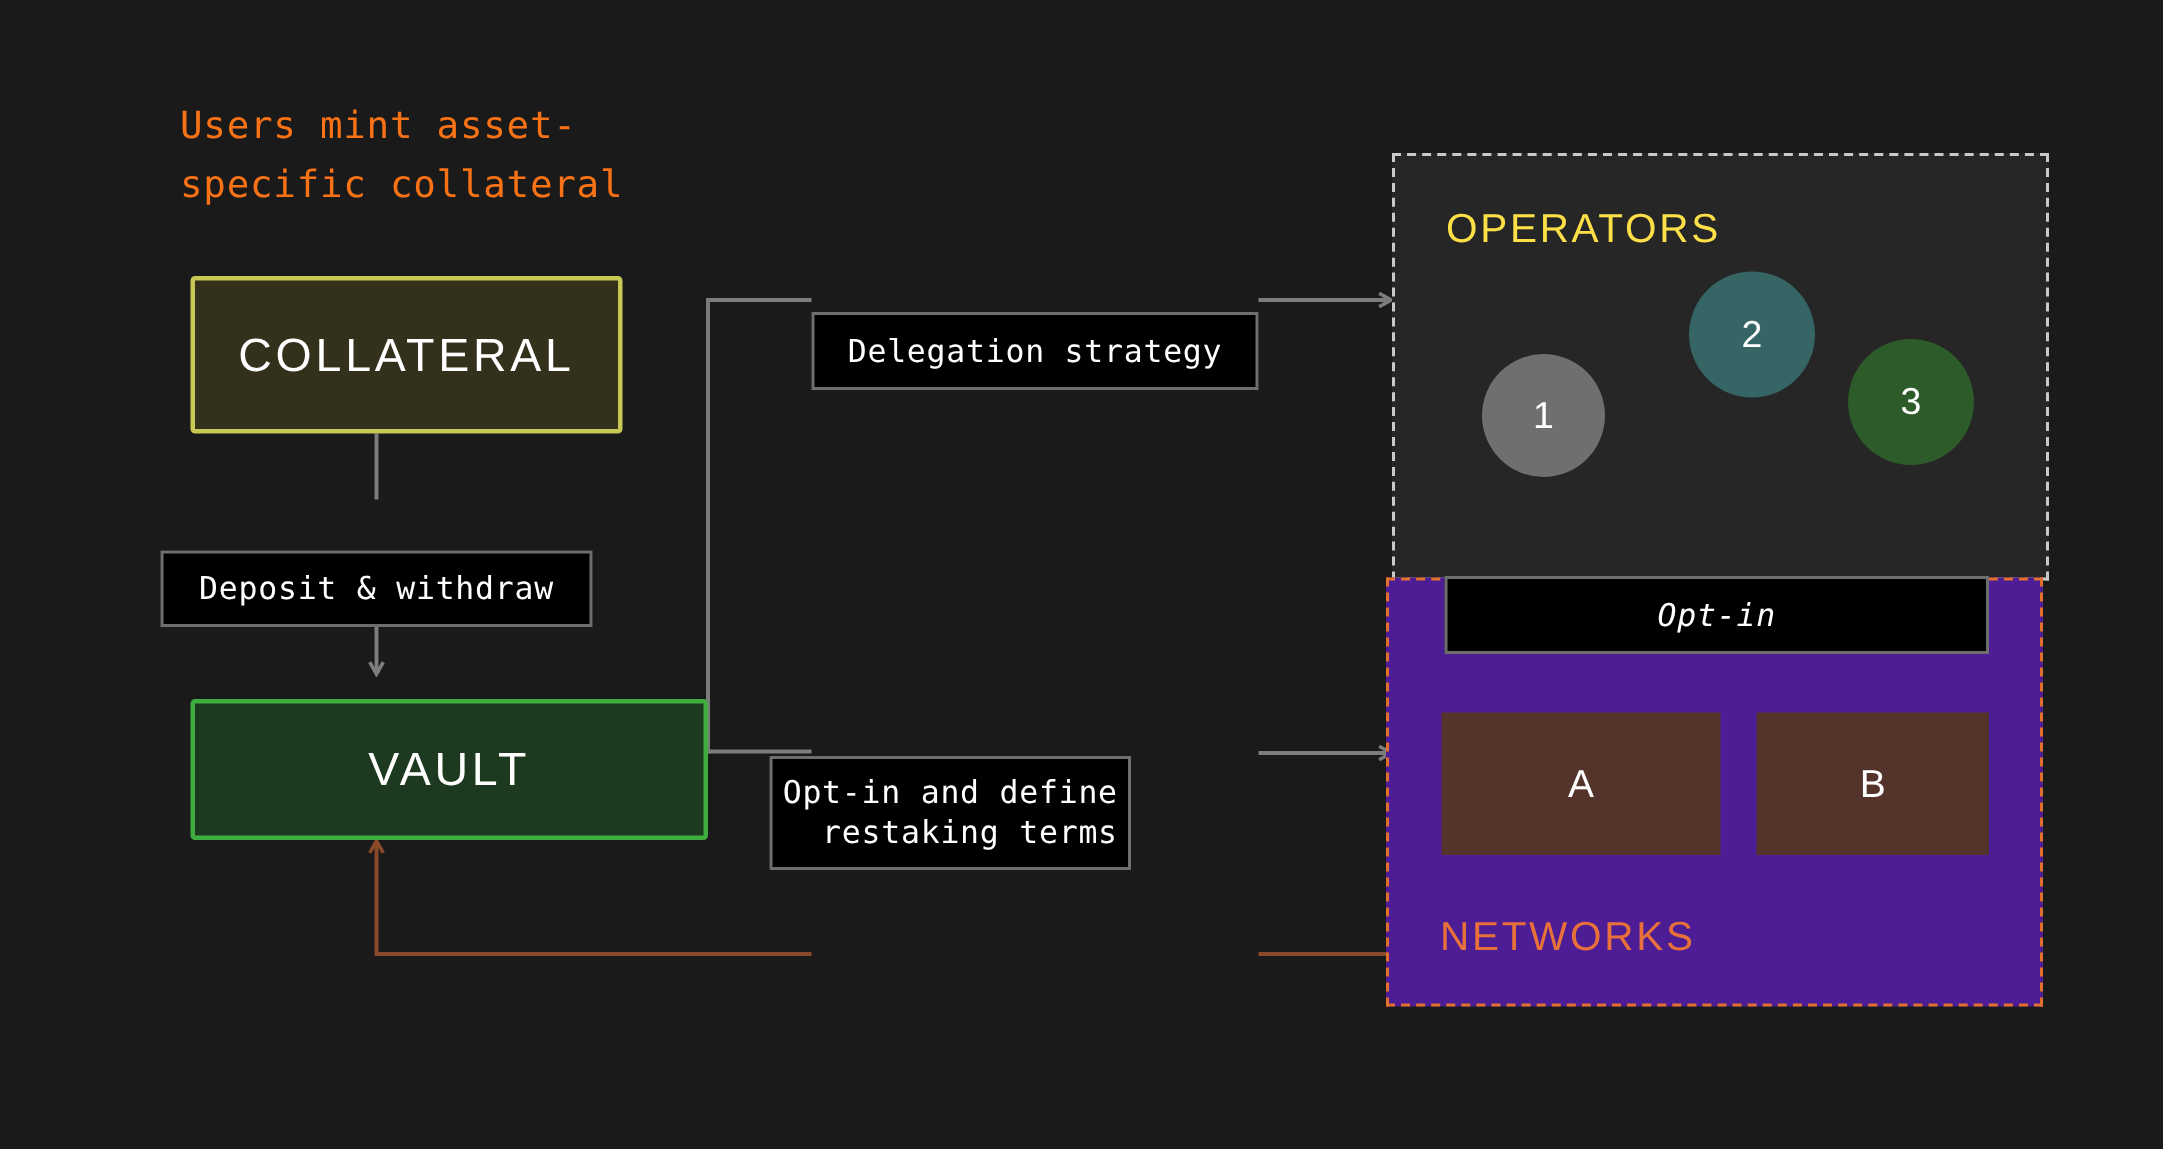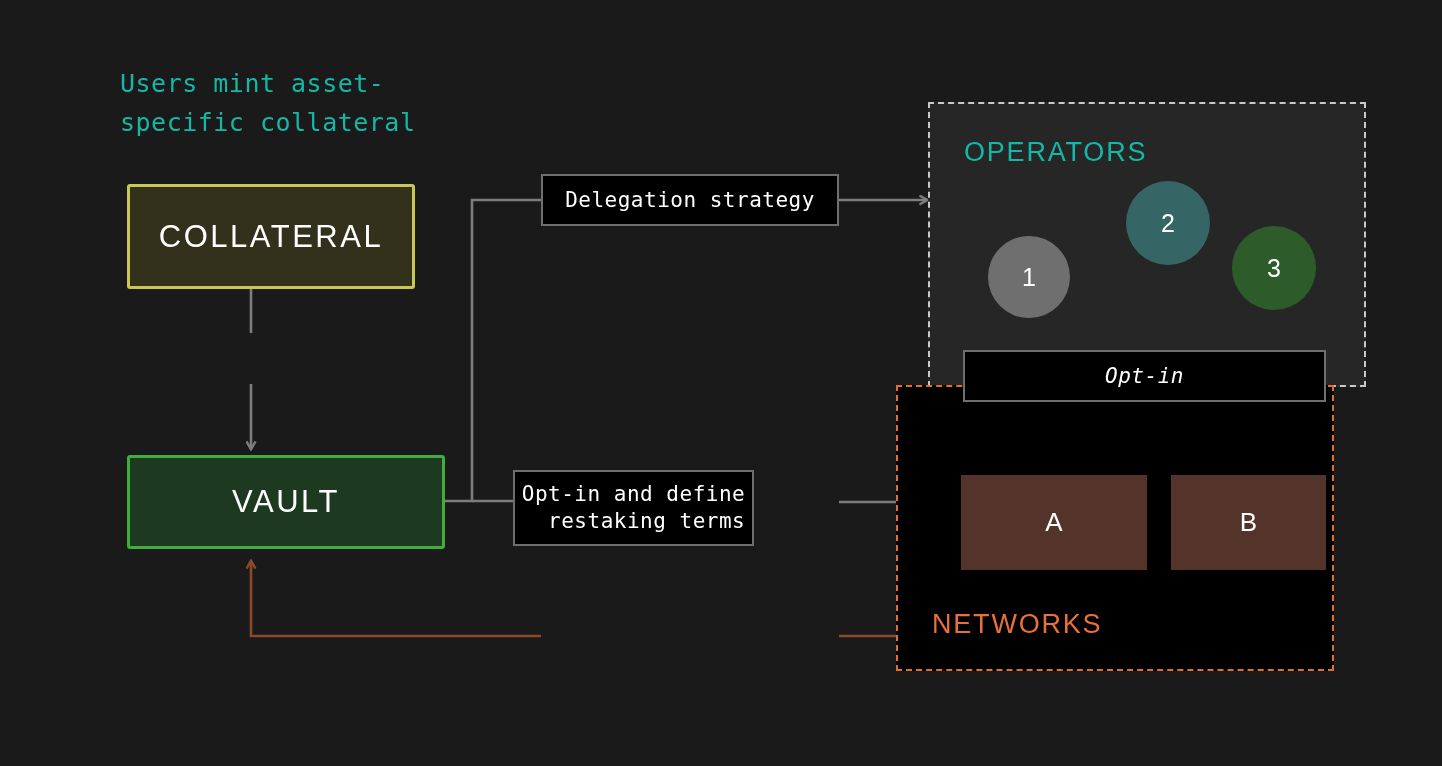--- a/index.html
+++ b/index.html
@@ -37,21 +37,21 @@
     text-align: center;
     color: #ffffff;
   }
 
   
   .caption {
     position: absolute;
     left: 120px;
     top: 64px;
     width: 330px;
-    color: #14b8a6;
+    color: #f97316;
     font-size: 25px;
     line-height: 39px;
     letter-spacing: 0.5px;
     white-space: pre-line;
   }
 
   
   .asset-box {
     font-family: "Liberation Sans", sans-serif;
     font-size: 31px;
@@ -61,35 +61,36 @@
     border-radius: 3px;
     margin-left: 20px;
   }
   #collateral-box {
     left: 107px; top: 184px;
     width: 288px; height: 105px;
     background: #33301b;
     border-color: #c8c855;
   }
   #vault-box {
-    left: 107px; top: 455px;
-    width: 318px; height: 94px;
+    left: 107px; top: 466px;
+    width: 345px; height: 94px;
     background: #1d3a20;
     border-color: #3fae3f;
   }
 
   
   .label-box {
     font-family: "DejaVu Sans Mono", "Liberation Mono", monospace;
     font-size: 21px;
     line-height: 27px;
     background: #000000;
     border: 2px solid #6e6e6e;
     letter-spacing: 0.5px;
     white-space: pre-line;
+    margin-top: 34px;
   }
   #deposit-box {
     left: 107px; top: 333px;
     width: 288px; height: 51px;
   }
   #delegation-box {
     left: 541px; top: 174px;
     width: 298px; height: 52px;
   }
   #optin-terms-box {
@@ -112,34 +113,34 @@
     position: absolute;
     box-sizing: border-box;
   }
   #operators-panel {
     left: 928px; top: 102px;
     width: 438px; height: 285px;
     background: #262626;
     border: 2px dashed #c9c9c9;
   }
   #networks-panel {
-    left: 896px; top: 385px;
+    left: 924px; top: 385px;
     width: 438px; height: 286px;
-    background: #000000;
+    background: #4c1d95;
     border: 2px dashed #e0702c;
   }
   .panel-title {
     position: absolute;
     font-family: "Liberation Sans", sans-serif;
     font-size: 27px;
     letter-spacing: 1.8px;
   }
   #operators-title {
     left: 34px; top: 33px;
-    color: #14b8a6;
+    color: #fde047;
   }
   #networks-title {
     left: 34px; top: 222px;
     color: #e8703a;
   }
 
   
   .op-circle {
     position: absolute;
     border-radius: 50%;
@@ -209,20 +210,21 @@
     <path d="M1119,402 L1119,470" stroke="#3d7d77" stroke-width="2.6" fill="none" marker-end="url(#ah-teal)"></path>
     <path d="M1214,402 L1214,470" stroke="#3d7d77" stroke-width="2.6" fill="none" marker-end="url(#ah-teal)"></path>
     <path d="M1273,402 L1273,470" stroke="#3a8f3a" stroke-width="2.6" fill="none" marker-end="url(#ah-green)"></path>
   </svg>
 
   <div class="caption">Users mint asset-
 specific collateral</div>
 
   <div class="node asset-box" id="collateral-box">COLLATERAL</div>
 
+  <div class="node label-box" id="deposit-box">Deposit &amp; withdraw</div>
 
   <div class="node asset-box" id="vault-box">VAULT</div>
 
   <div class="node label-box" id="delegation-box">Delegation strategy</div>
 
   <div class="node label-box" id="optin-terms-box">Opt-in and define
 restaking terms</div>
 
 
   <div class="panel" id="operators-panel">

